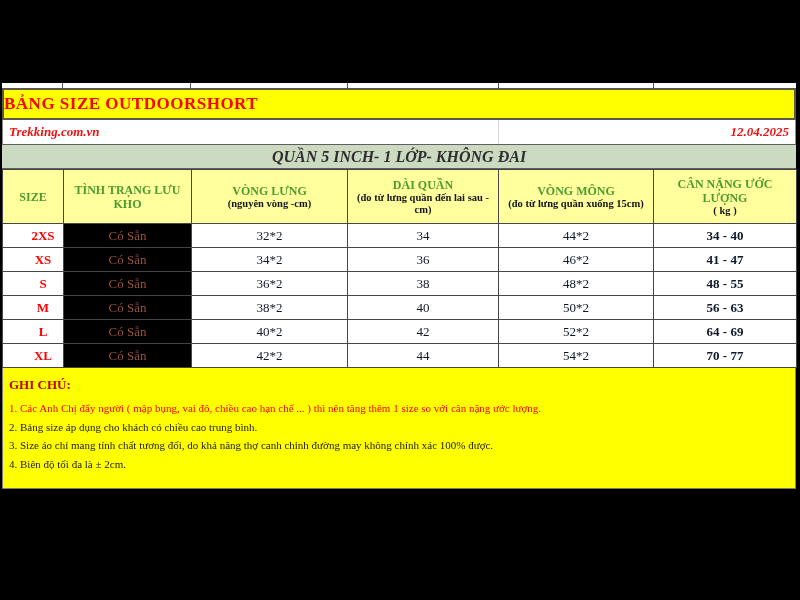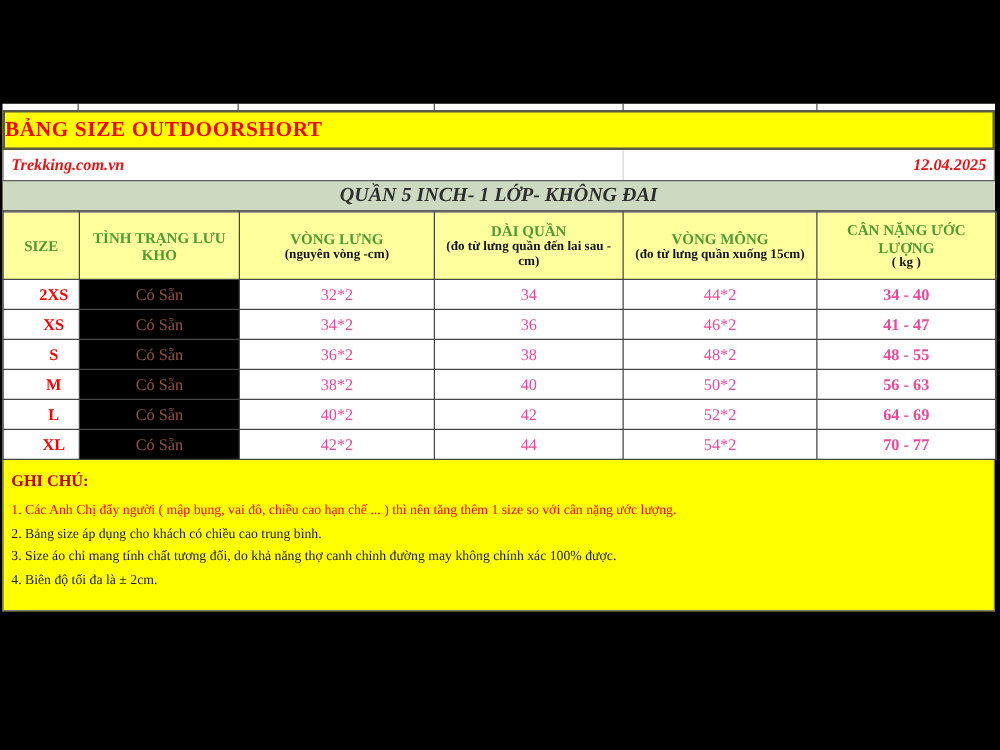--- a/index.html
+++ b/index.html
@@ -32,21 +32,21 @@
     height:23px; background:#CBDAC0; border-top:1px solid #5f5f5f; border-bottom:1px solid #5f5f5f;
     text-align:center; line-height:23px; font-weight:bold; font-style:italic;
     font-size:16px; color:#2e2e2e;
   }
 
   table.size-table { width:794px; border-collapse:collapse; table-layout:fixed; background:#ffffff; }
   .size-table th, .size-table td { border:1px solid #464646; padding:0; text-align:center; vertical-align:middle; }
   .size-table th { background:#FFFF9E; height:53px; }
   .col-title { display:block; color:#4E9C2E; font-weight:bold; font-size:12px; line-height:14px; }
   .col-sub   { display:block; color:#141414; font-weight:bold; font-size:10.5px; line-height:12px; }
-  .size-table td { height:23px; font-size:13px; color:#ec4899; }
+  .size-table td { height:23px; font-size:13px; color:#0f172a; }
   td.c-size   { color:#FF0000; font-weight:bold;padding-left:20px; }
   td.c-stock  { background:#000000; color:#97523f; }
   td.c-weight { font-weight:bold; }
 
   .notes {
     background:#FFFF00; box-sizing:border-box; height:121px;
     border:1px solid #7a7a7a; border-top:none;
     padding:9px 6px 0 6px;
   }
   .notes-heading {

